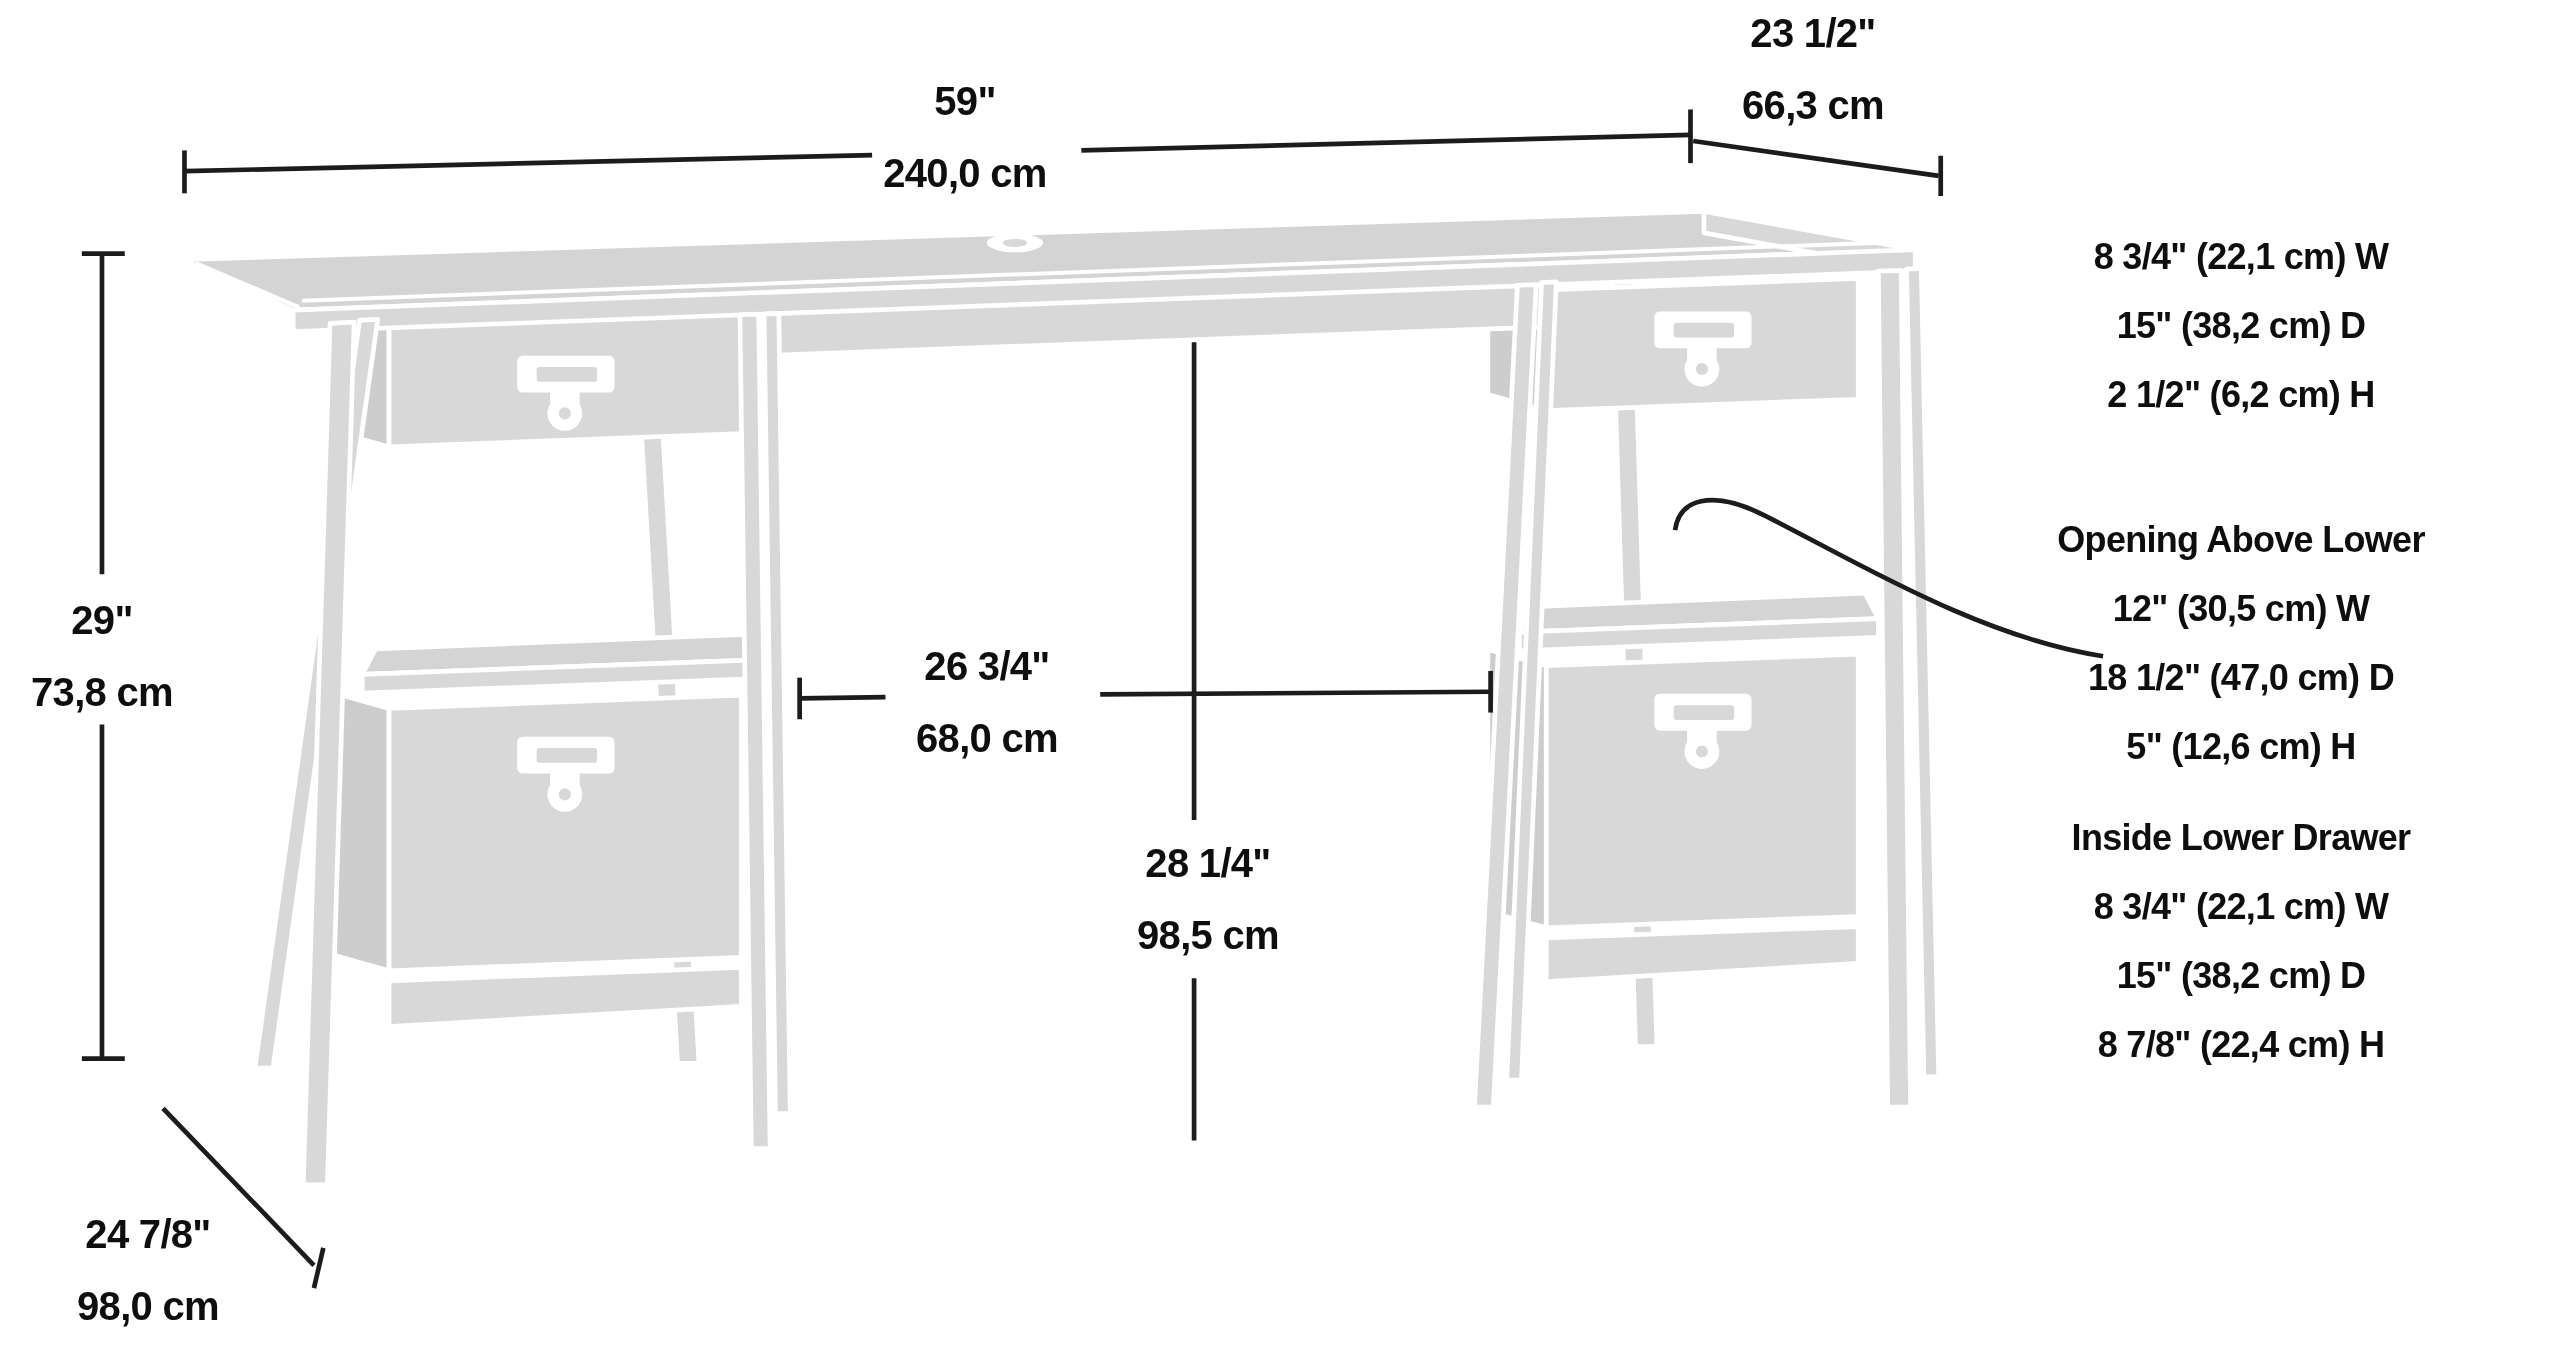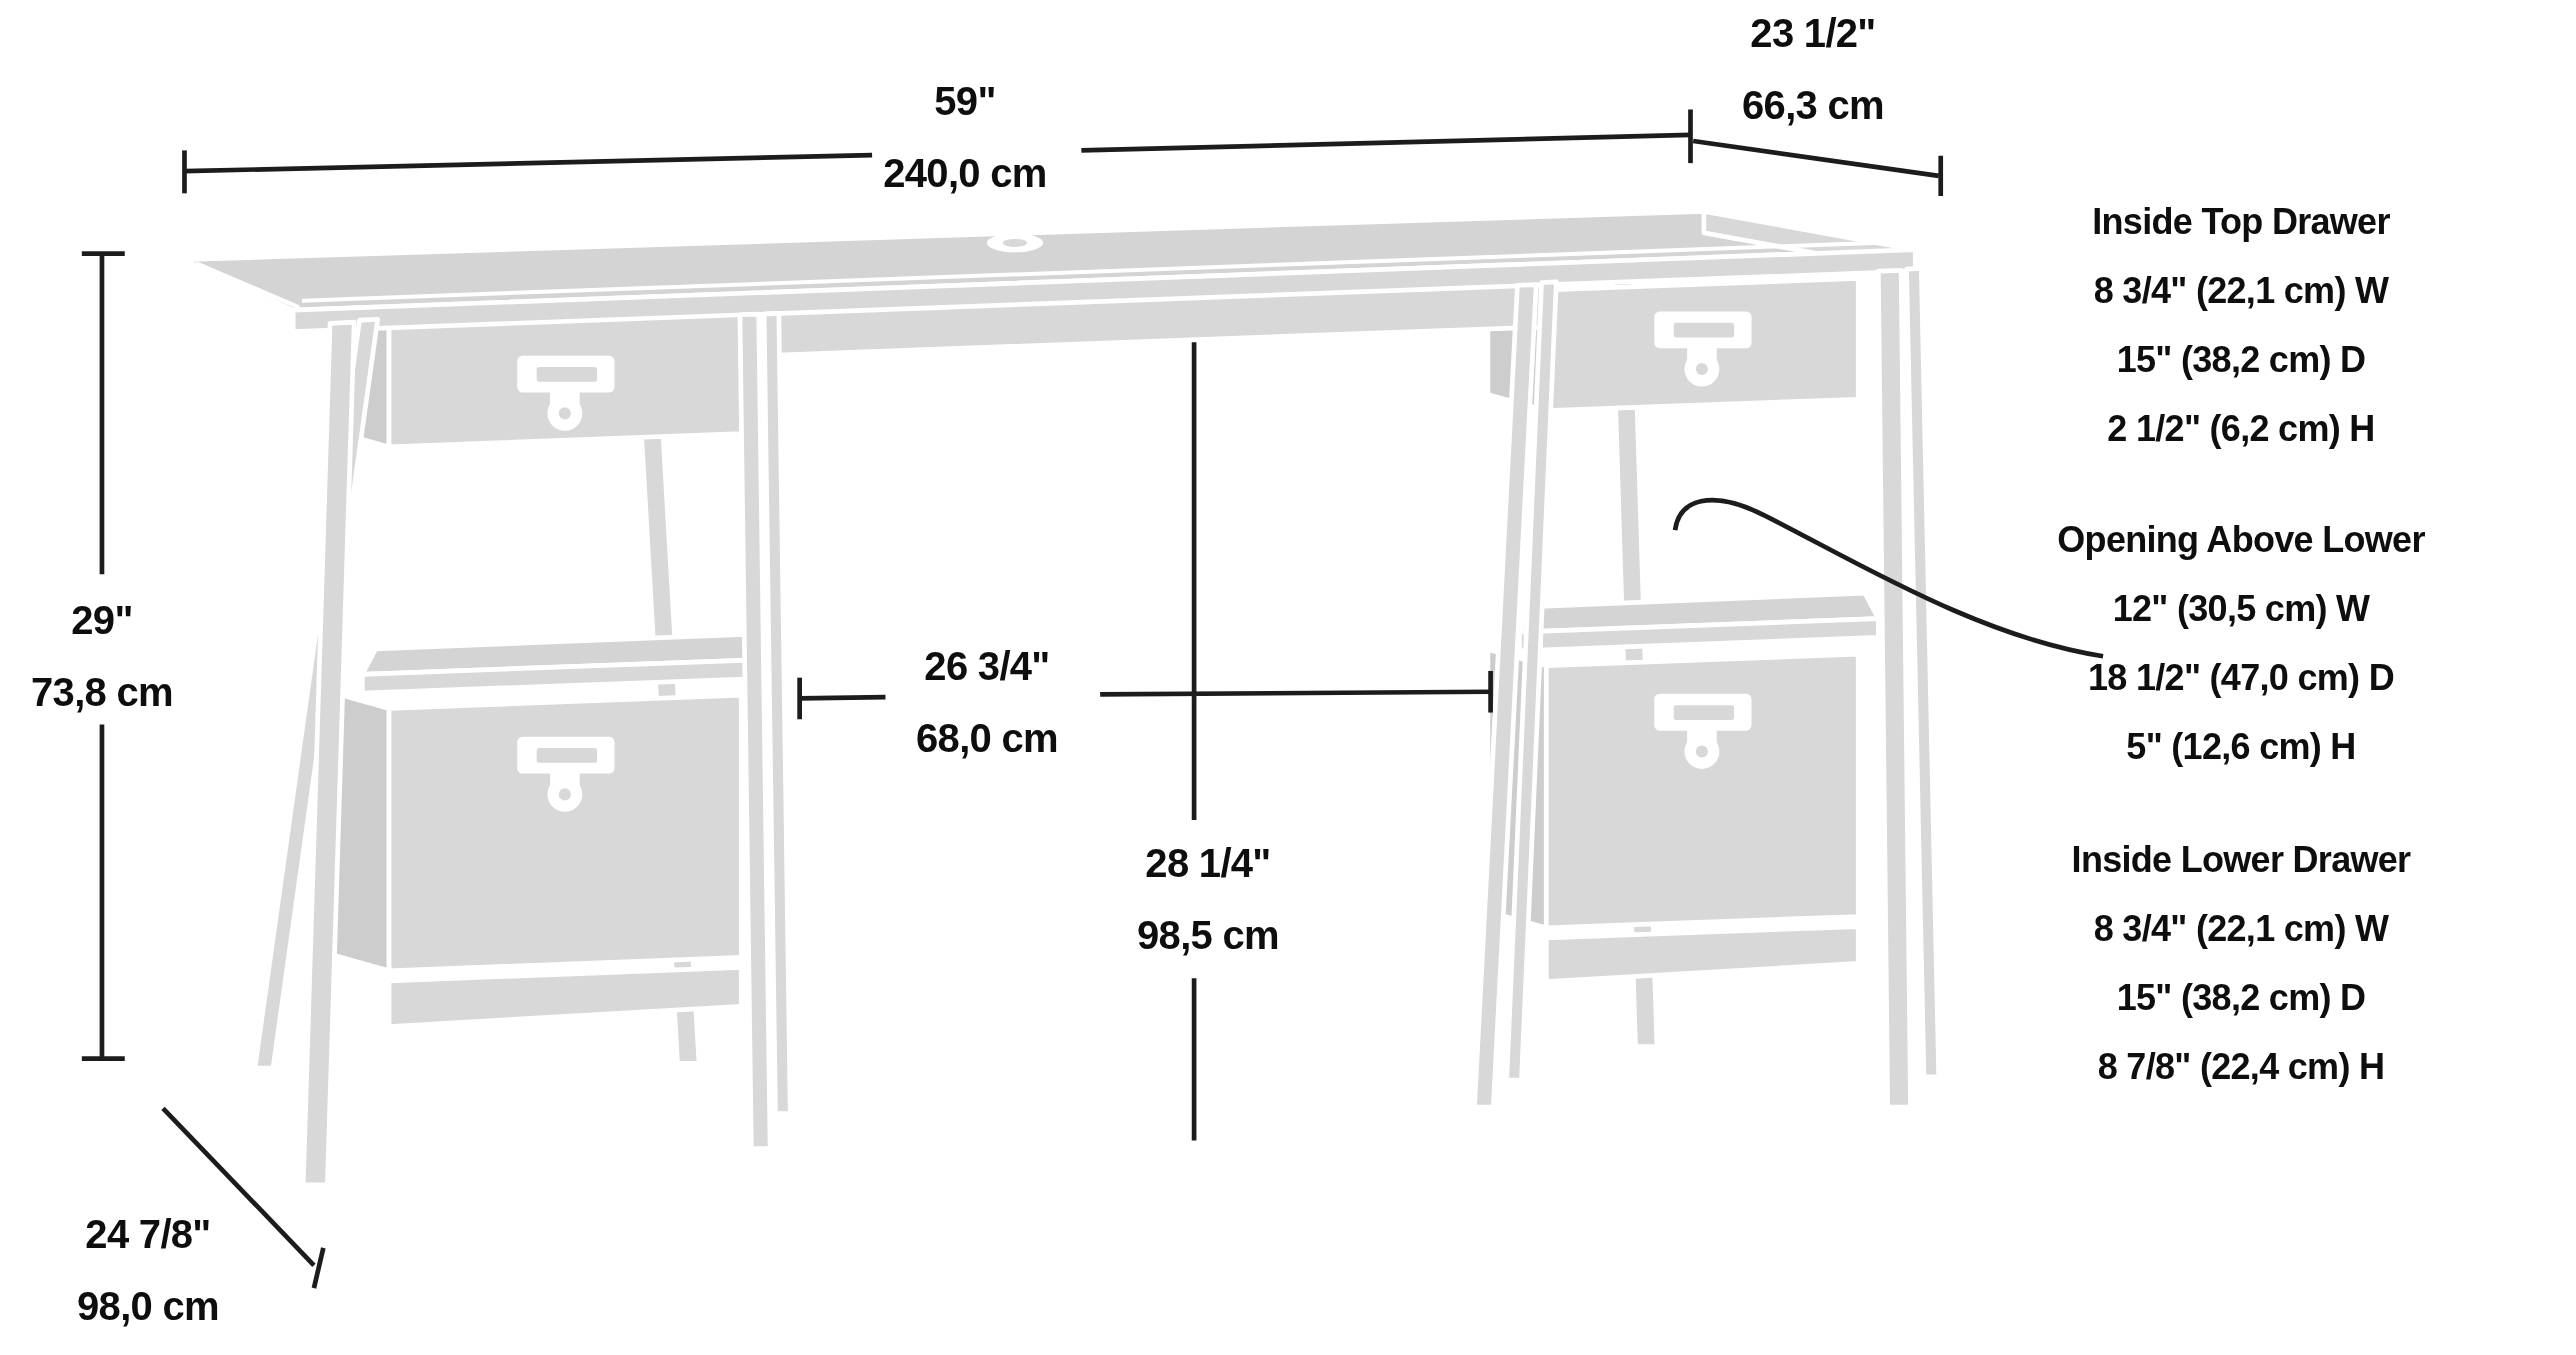--- a/index.html
+++ b/index.html
@@ -188,34 +188,33 @@
     <div>26 3/4"</div>
     <div>68,0 cm</div>
   </div>
 
   <div class="dimlabel" style="left:1208px;top:899px">
     <div>28 1/4"</div>
     <div>98,5 cm</div>
   </div>
 
   <div class="note" style="left:2241px;top:325px">
-    <div>Inside Top Drawer</div>
     <div>8 3/4" (22,1 cm) W</div>
     <div>15" (38,2 cm) D</div>
     <div>2 1/2" (6,2 cm) H</div>
   </div>
 
   <div class="note" style="left:2241px;top:643px">
     <div>Opening Above Lower</div>
     <div>12" (30,5 cm) W</div>
     <div>18 1/2" (47,0 cm) D</div>
     <div>5" (12,6 cm) H</div>
   </div>
 
-  <div class="note" style="left:2241px;top:963px">
+  <div class="note" style="left:2241px;top:941px">
     <div>Inside Lower Drawer</div>
     <div>8 3/4" (22,1 cm) W</div>
     <div>15" (38,2 cm) D</div>
     <div>8 7/8" (22,4 cm) H</div>
   </div>
 
 </div>
 
 
 </body></html>

